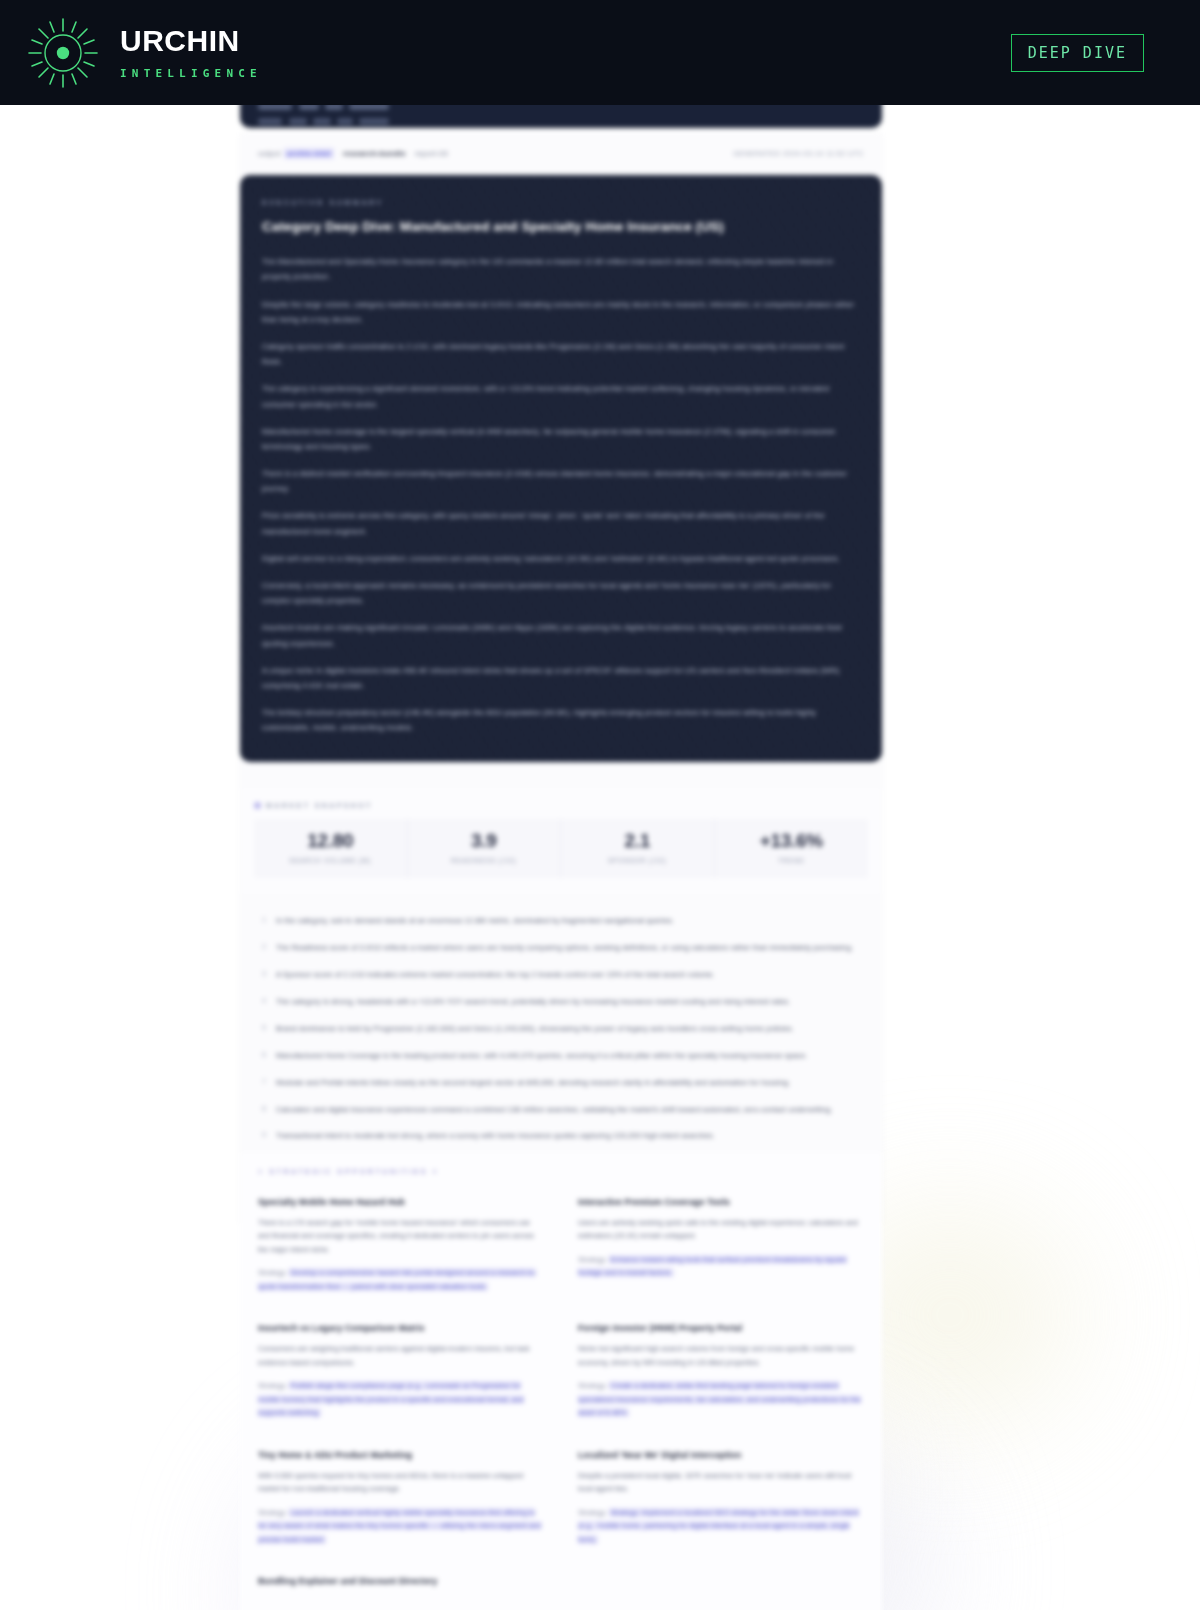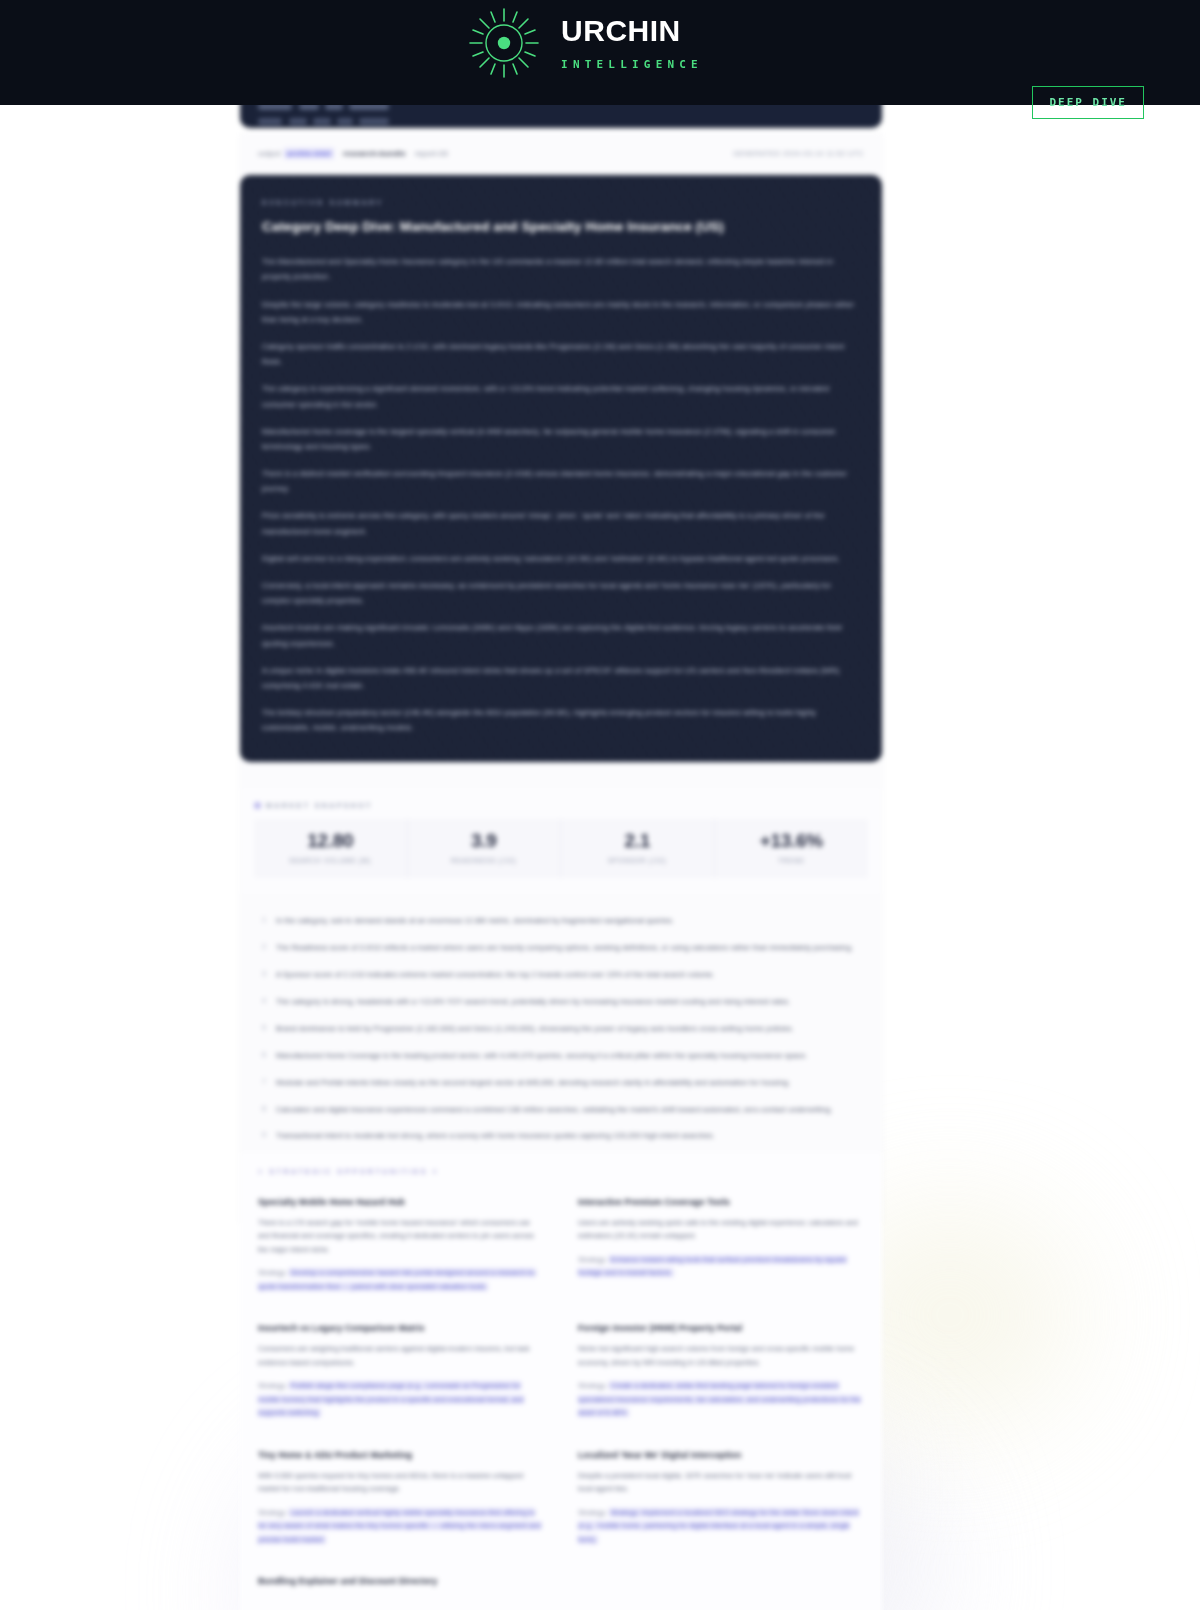--- a/index.html
+++ b/index.html
@@ -20,21 +20,20 @@
   .site-header {
     position: absolute;
     top: 0; left: 0;
     width: 1200px;
     height: 105px;
     background: #0a0e17;
     display: flex;
     align-items: center;
     padding: 0 56px 0 20px;
     z-index: 30;
-    flex-direction: column;
   }
 
   .brand-block {
     display: flex;
     align-items: center;
     gap: 14px;
   }
 
   .sun-mark {
     width: 86px;
@@ -59,29 +58,28 @@
     font-size: 11px;
     font-weight: 700;
     color: #4ade80;
     letter-spacing: 5.2px;
     margin-top: 11px;
   }
 
   .deep-dive-btn {
     margin-left: auto;
     font-family: "DejaVu Sans Mono", monospace;
-    font-size: 11px;
+    font-size: 15px;
     letter-spacing: 2px;
     color: #6ee7a8;
     border: 1px solid #22c55e;
     background: transparent;
     padding: 9px 16px;
     cursor: pointer;
     white-space: nowrap;
-    font-weight: bold;
   }
 
   
   .page-canvas {
     position: absolute;
     top: 0; left: 0;
     width: 1200px;
     height: 1610px;
     background: #ffffff;
     overflow: hidden;

